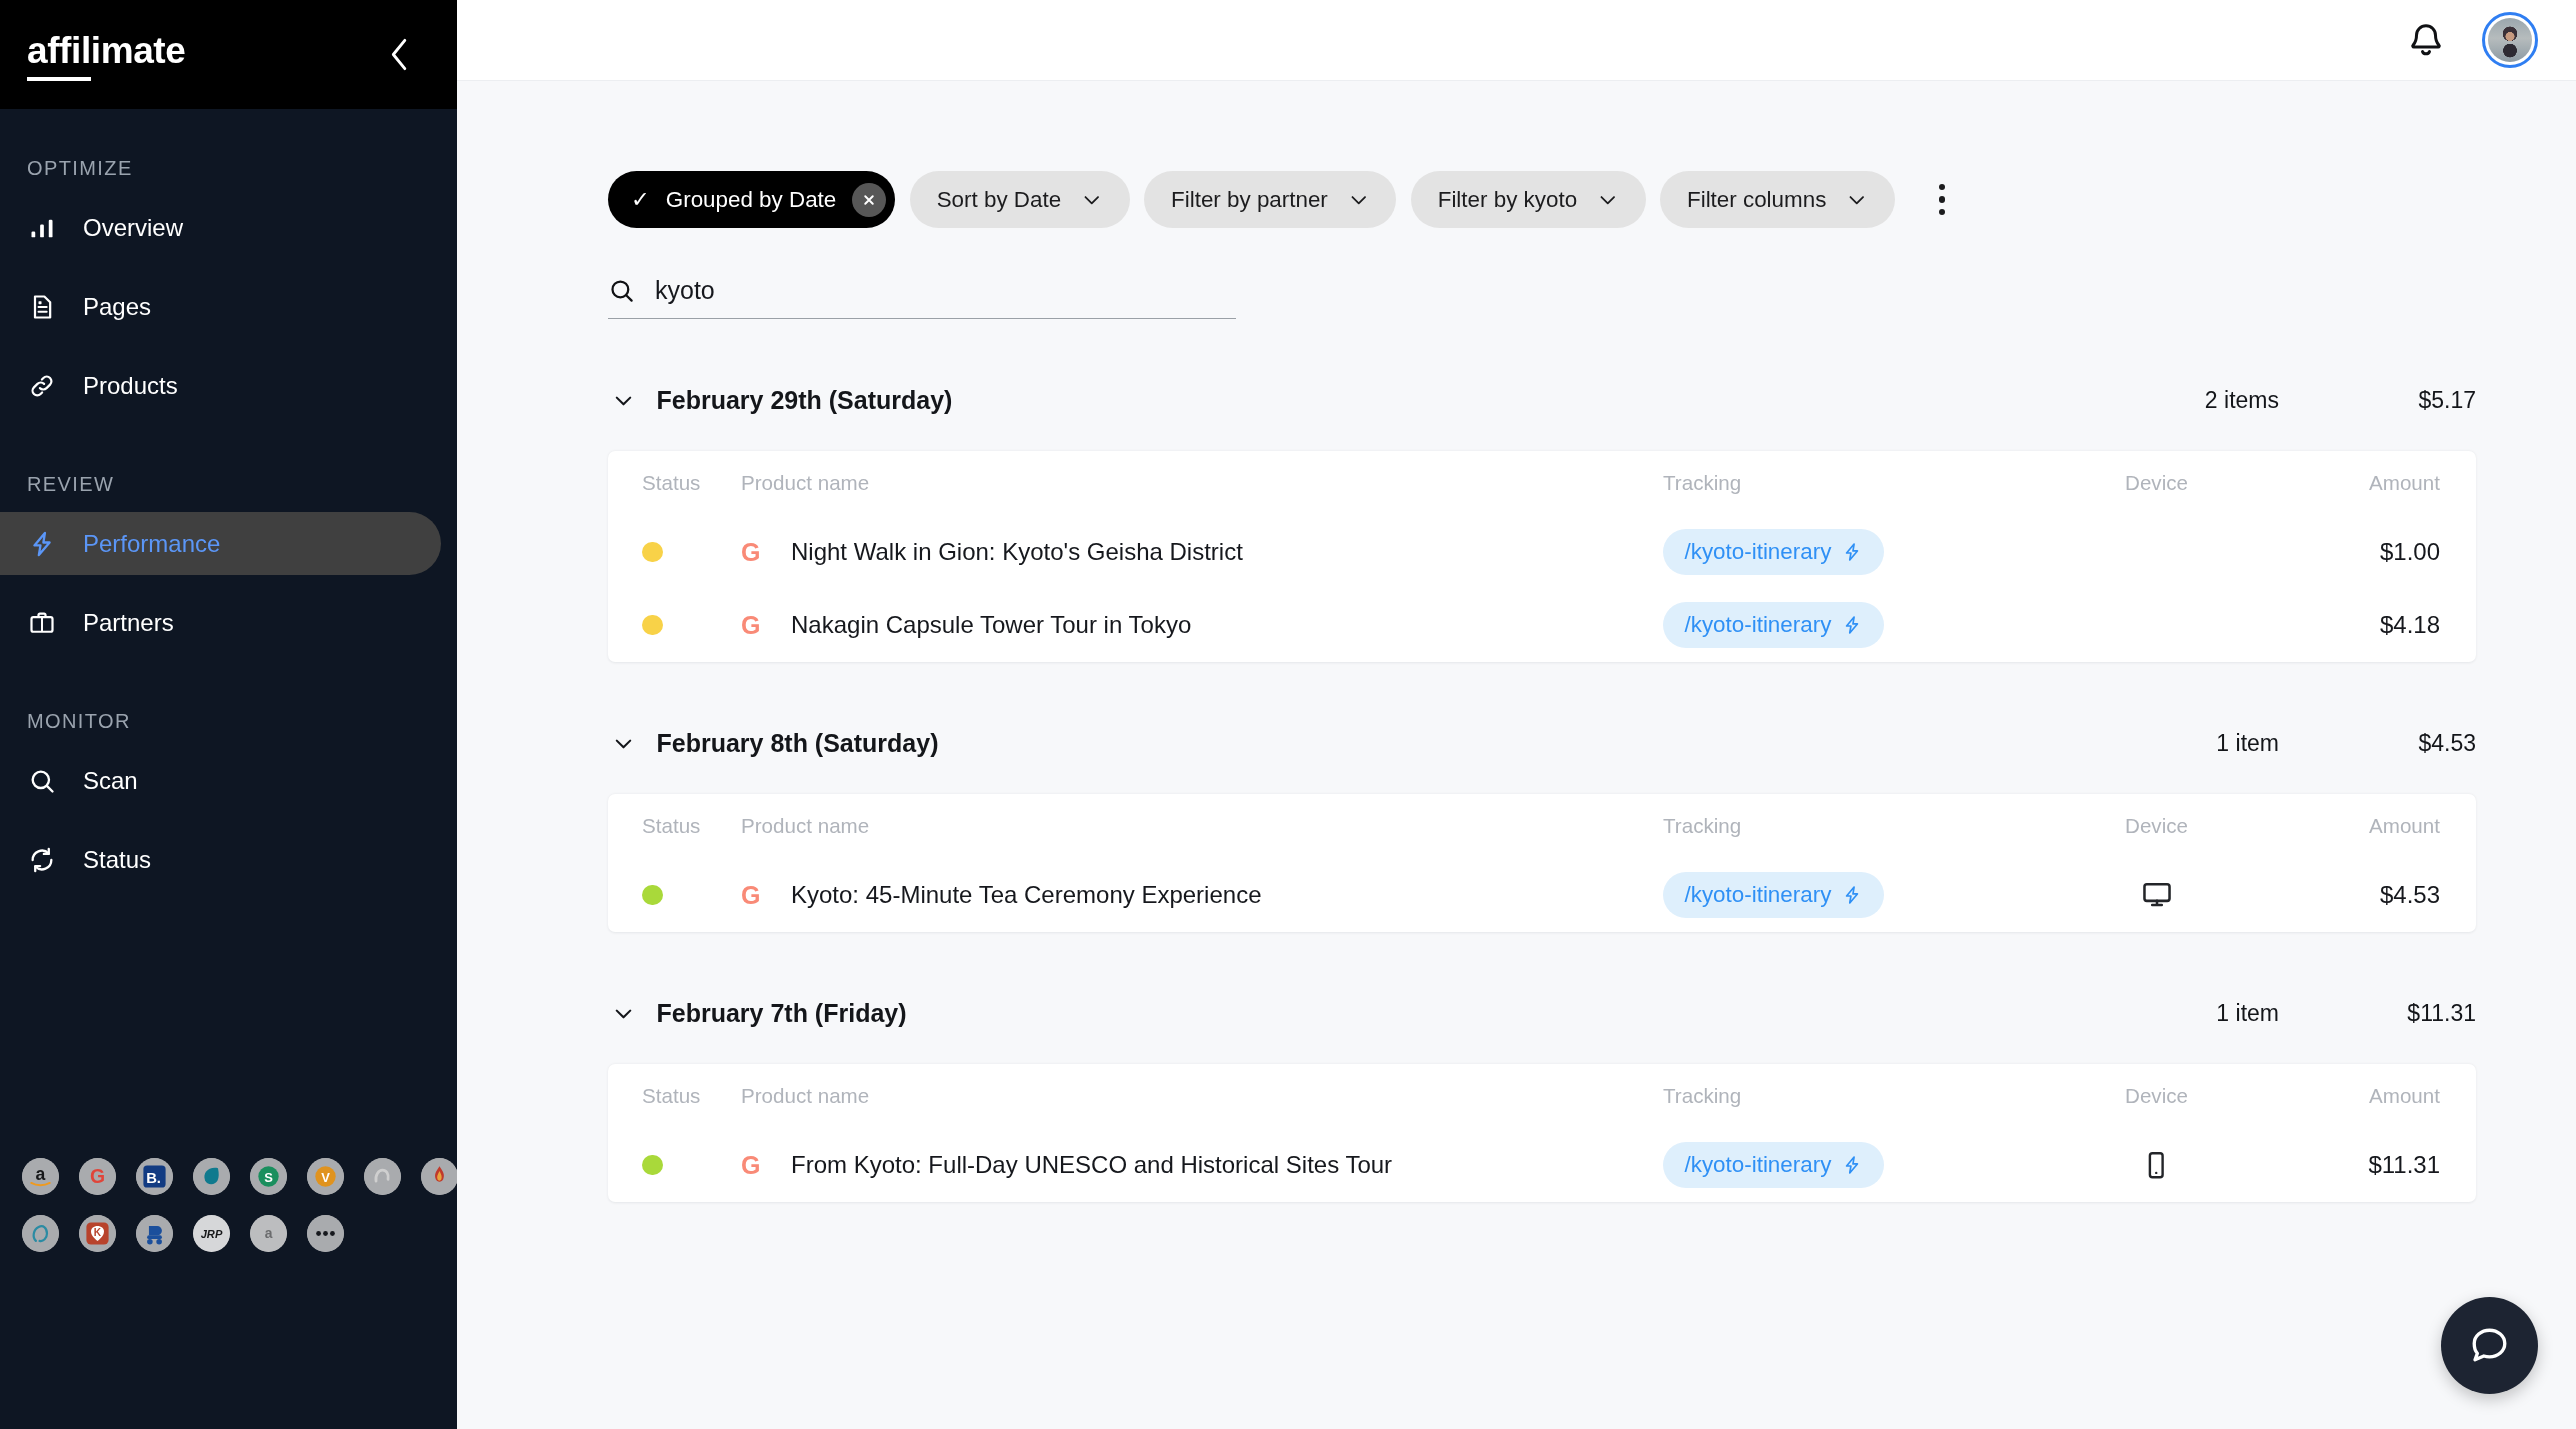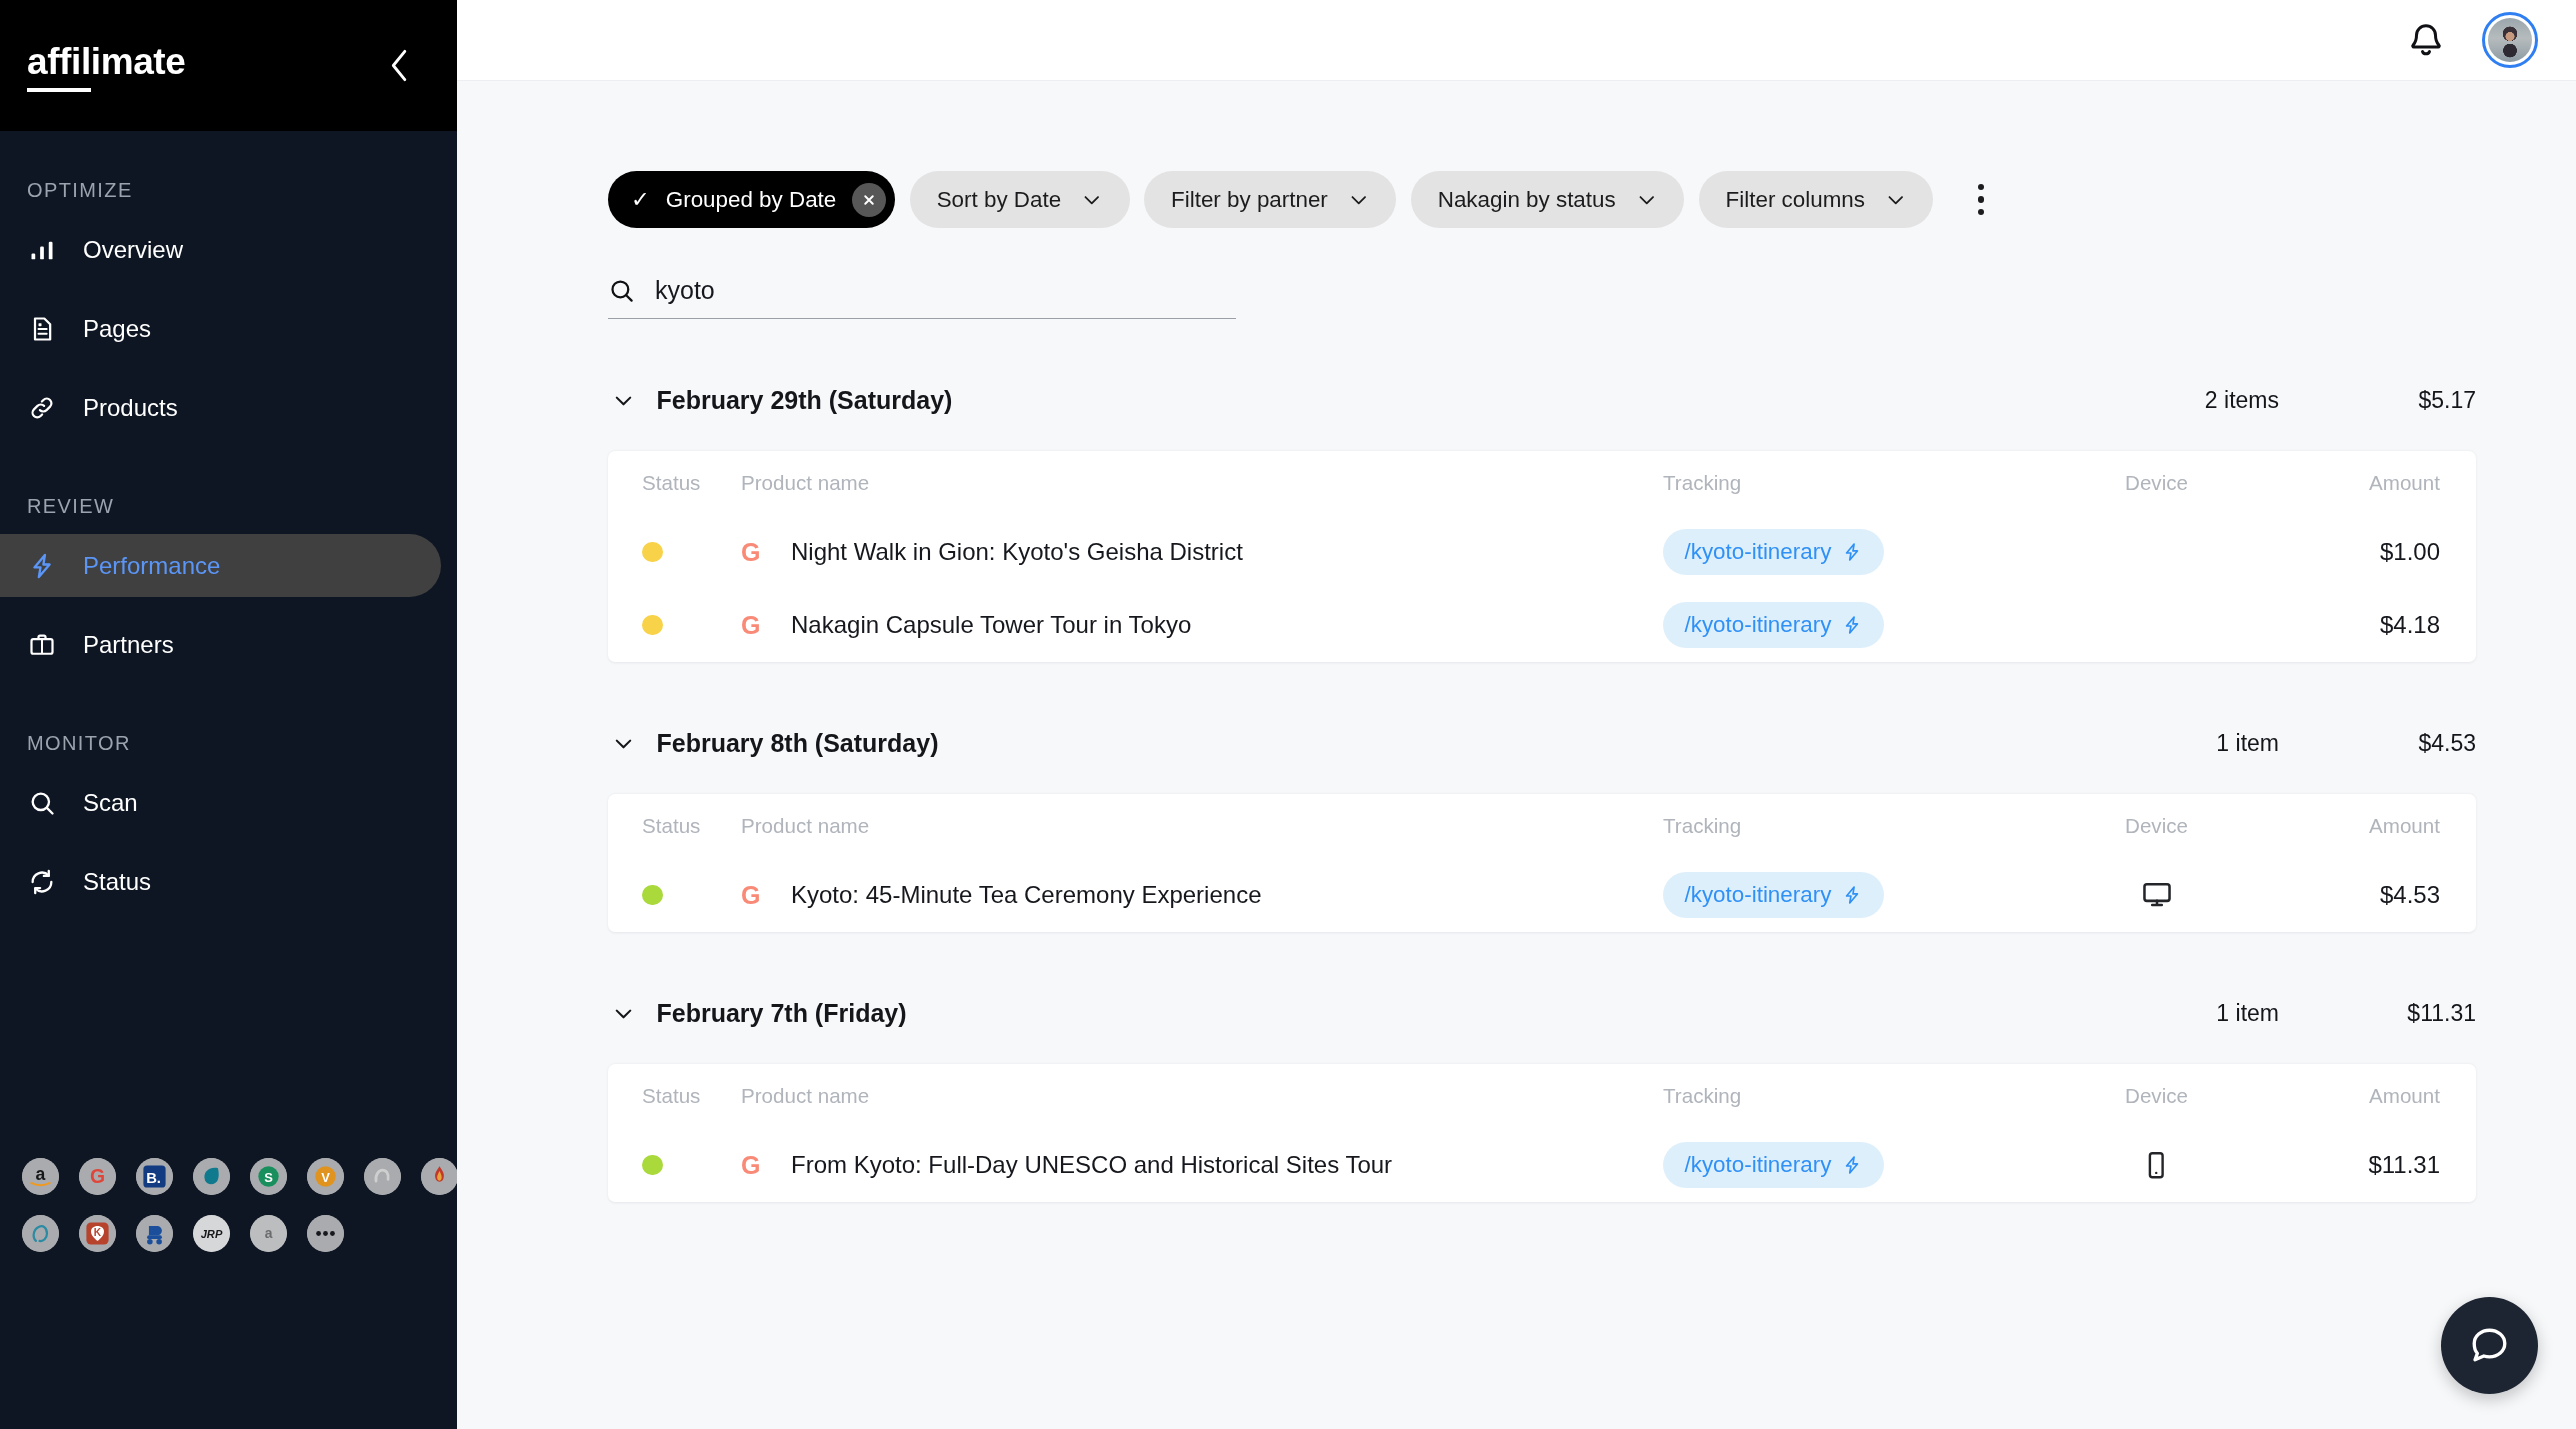--- a/index.html
+++ b/index.html
@@ -13,21 +13,21 @@
 
   
   .sidebar {
     width: 457px; height: 1430px;
     background: #0e1623;
     flex: 0 0 457px;
     position: relative;
     color: #fff;
   }
   .sidebar-brandbar {
-    height: 131px; background: #000000;
+    height: 109px; background: #000000;
     display: flex; align-items: center; justify-content: space-between;
     padding: 0 38px 0 27px;
   }
   .brand {
     font-size: 37px; font-weight: 700; letter-spacing: -0.4px;
     color: #ffffff; position: relative; line-height: 1;
     padding-bottom: 7.2px;
   }
   .brand .ul-part { border-bottom: 4.5px solid #fff; padding-bottom: 5.4px; }
   .collapse-btn {
@@ -384,21 +384,21 @@
               <path d="M5 9l7 7 7-7" stroke="#1c1c1e" stroke-width="2" stroke-linecap="round" stroke-linejoin="round"></path>
             </svg>
         </div>
         <div class="chip">
           <span>Filter by partner</span>
           <svg width="21.5" height="21.5" viewBox="0 0 24 24" fill="none">
               <path d="M5 9l7 7 7-7" stroke="#1c1c1e" stroke-width="2" stroke-linecap="round" stroke-linejoin="round"></path>
             </svg>
         </div>
         <div class="chip">
-          <span>Nakagin by status</span>
+          <span>Filter by kyoto</span>
           <svg width="21.5" height="21.5" viewBox="0 0 24 24" fill="none">
               <path d="M5 9l7 7 7-7" stroke="#1c1c1e" stroke-width="2" stroke-linecap="round" stroke-linejoin="round"></path>
             </svg>
         </div>
         <div class="chip">
           <span>Filter columns</span>
           <svg width="21.5" height="21.5" viewBox="0 0 24 24" fill="none">
               <path d="M5 9l7 7 7-7" stroke="#1c1c1e" stroke-width="2" stroke-linecap="round" stroke-linejoin="round"></path>
             </svg>
         </div>

